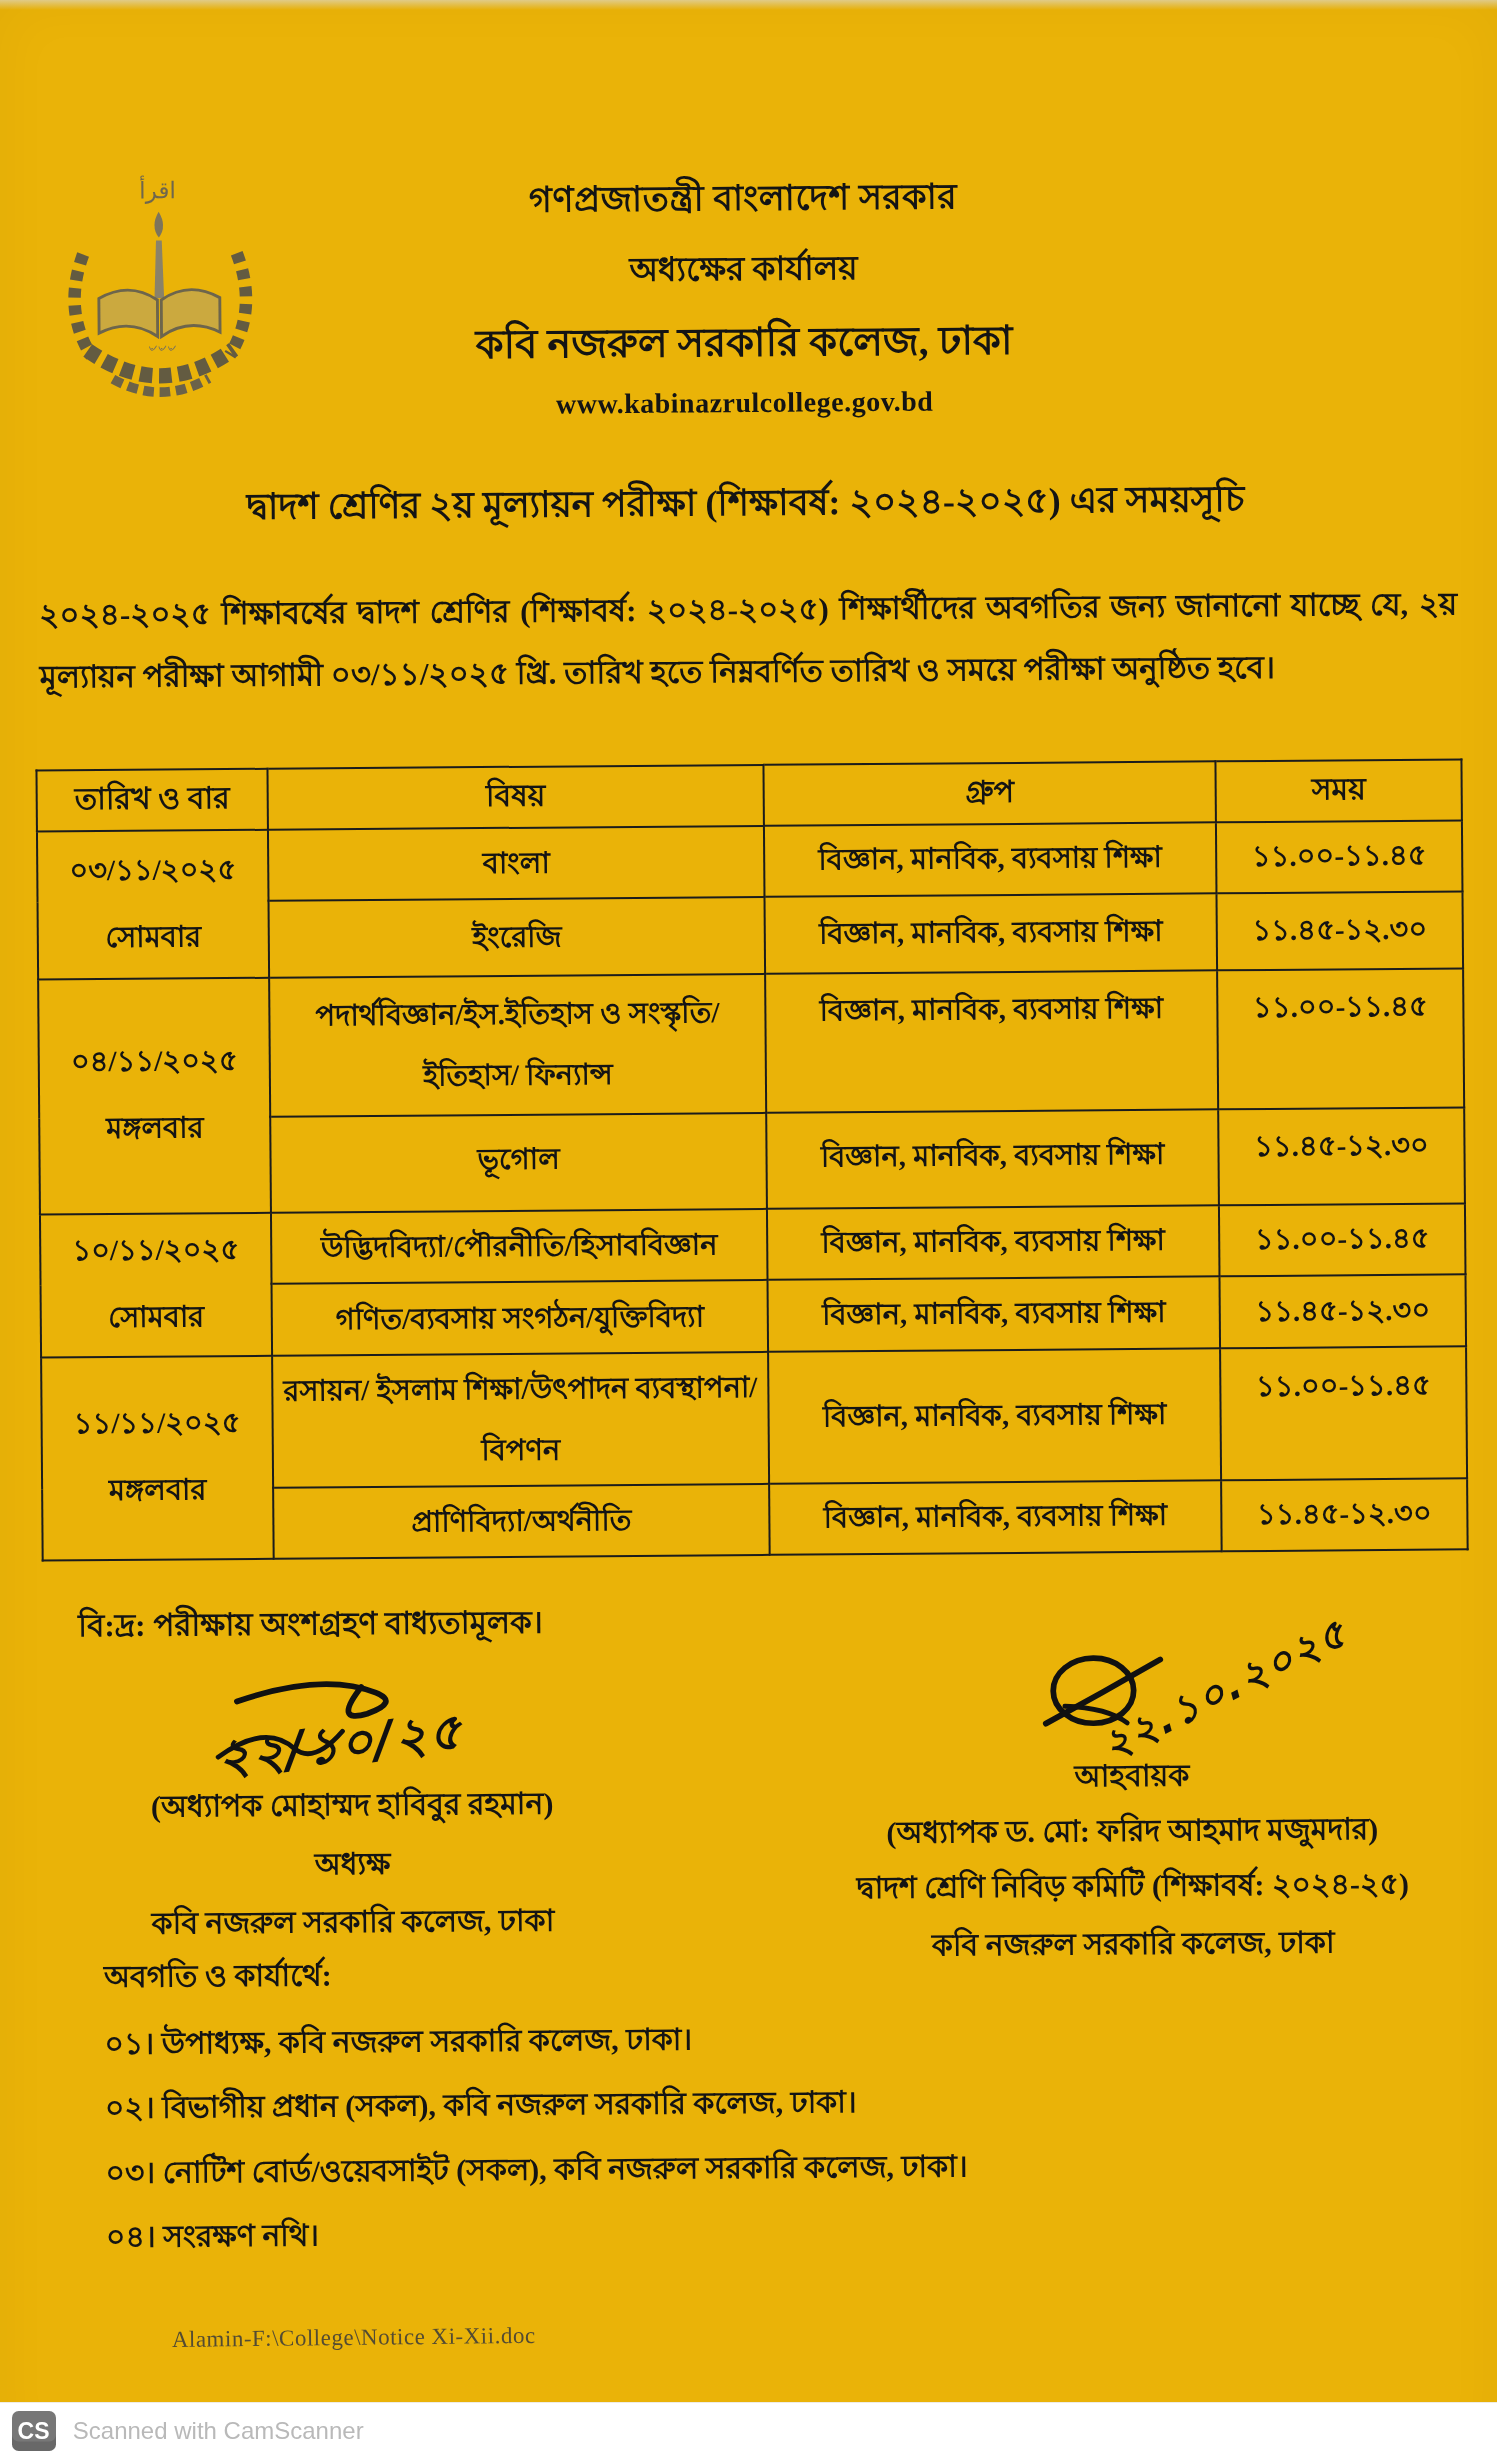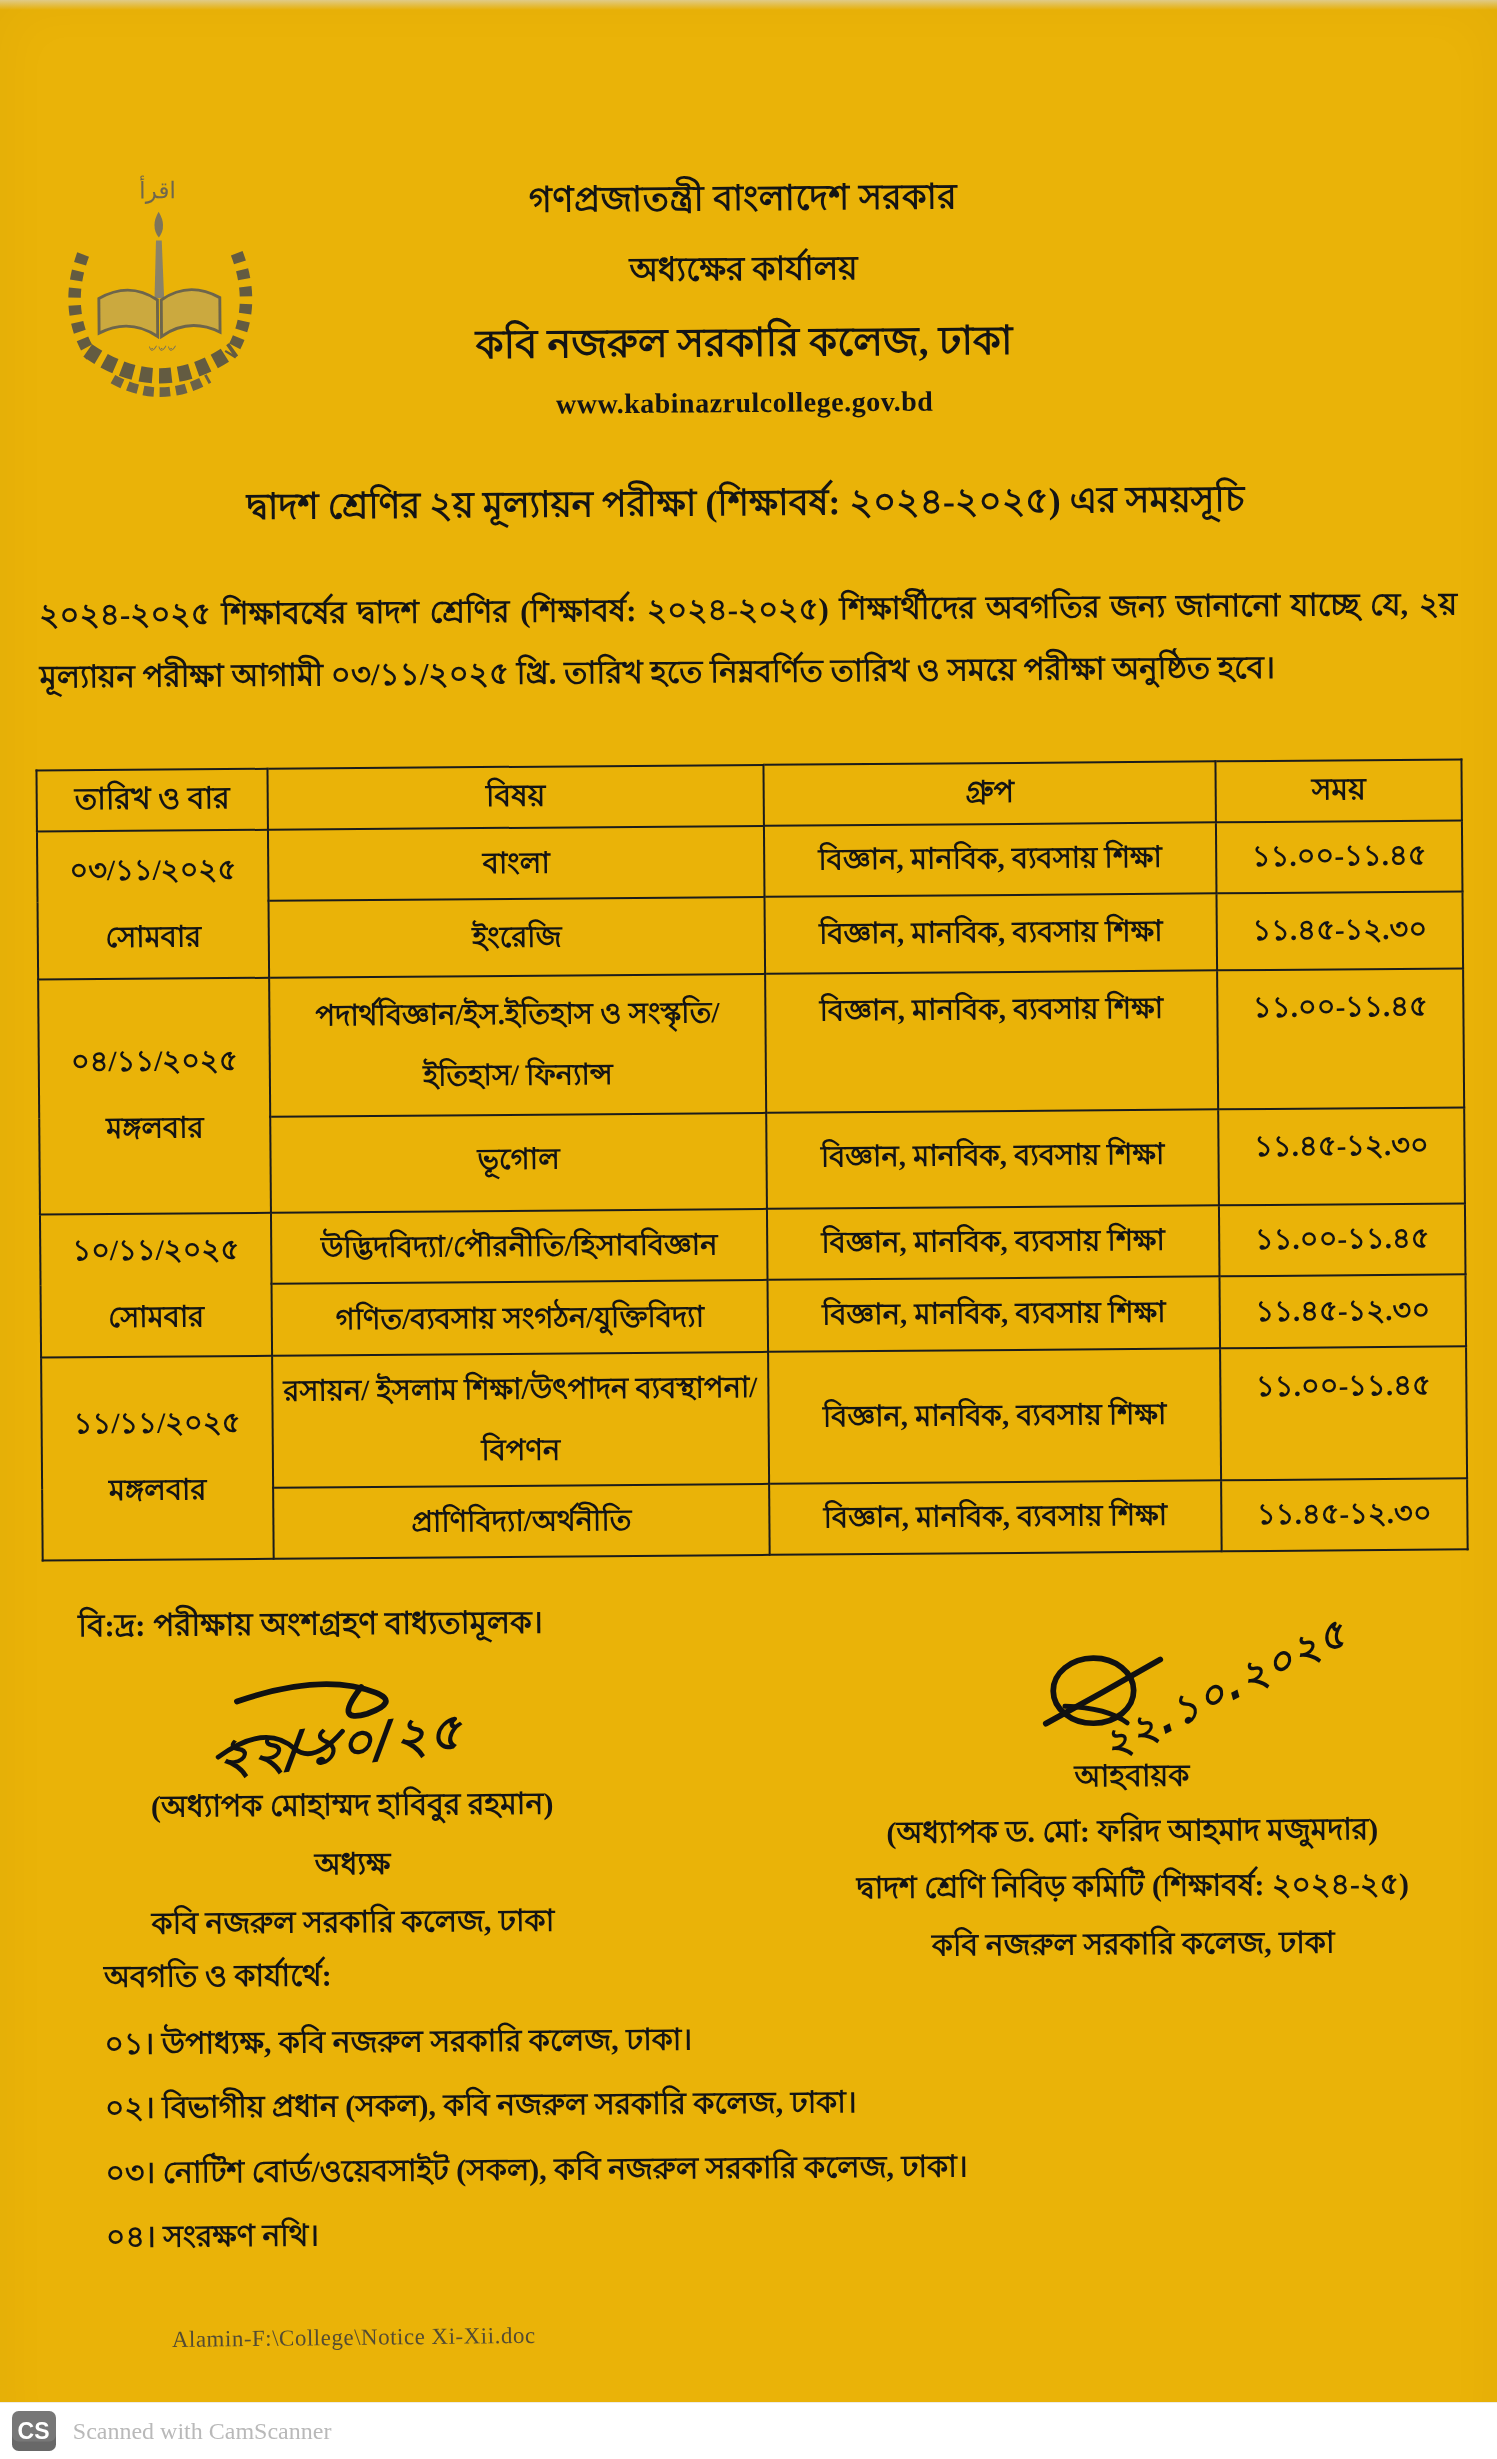--- a/index.html
+++ b/index.html
@@ -113,21 +113,21 @@
   .cam-icon{
     width:44px;height:40px;margin-left:11.5px;
     background:#777;border-radius:6.7px;
     color:#fff;font-family:"Liberation Sans","DejaVu Sans",sans-serif;
     font-weight:700;font-size:23px;
     display:flex;align-items:center;justify-content:center;
     box-shadow:inset 0 -9.6px 0 rgba(0,0,0,.12);
   }
   .cam-text{
     margin-left:17.3px;color:#b9b9b9;font-size:24px;
-    font-family:Liberation Serif, serif;
+    font-family:Liberation Sans, sans-serif;
     text-align:center;
   }
 </style>
 </head>
 <body>
 
 <div class="page">
   <div class="doc">
 
     <header class="letterhead">

